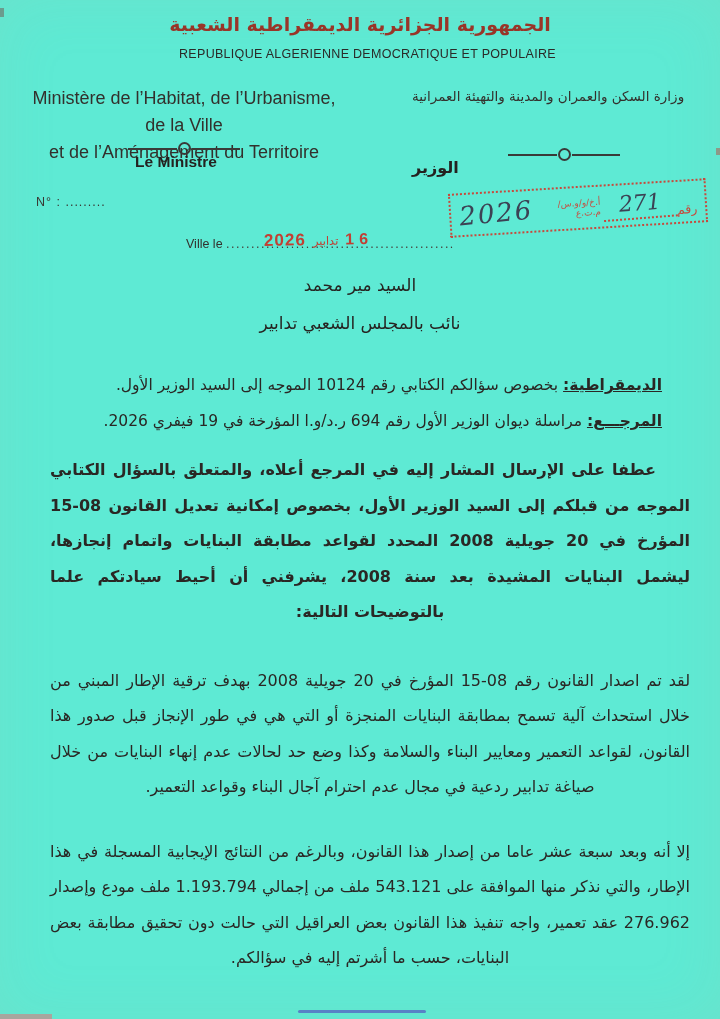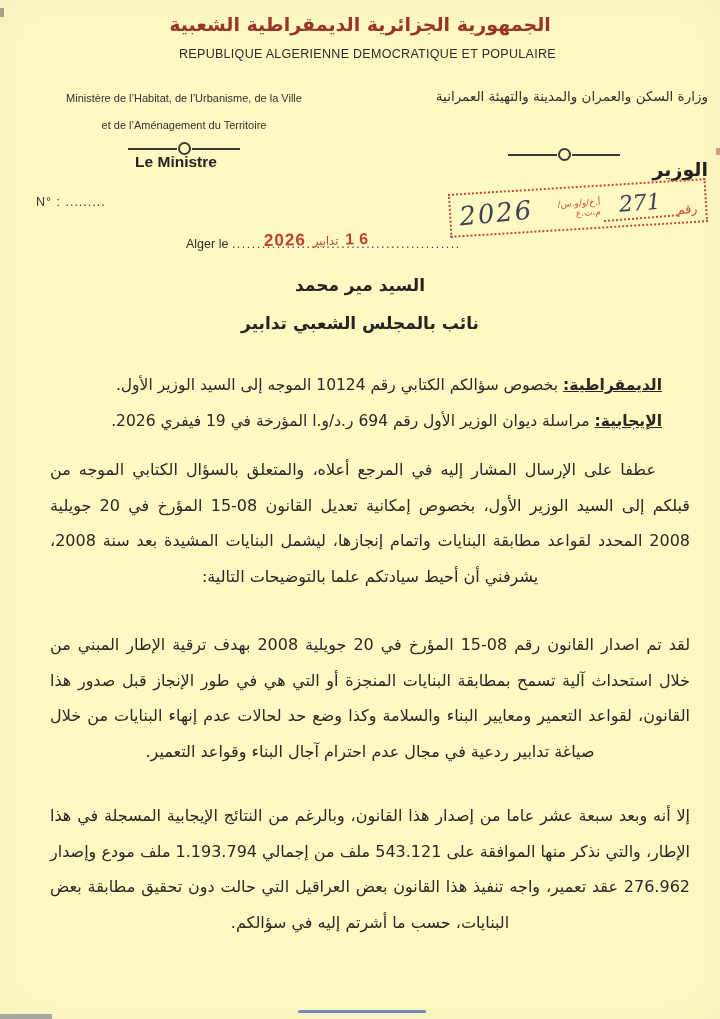--- a/index.html
+++ b/index.html
@@ -2,21 +2,21 @@
 <html lang="ar"><head>
 <meta charset="utf-8">
 <style>
   html,body { margin:0; padding:0; }
   body { background:#e8e6dc; font-family:"DejaVu Sans", sans-serif; }
 
   .page {
     position:relative;
     width:720px; height:1019px;
     margin:0 auto;
-    background:#fef9c3;
+    background:#5eead4;
     color:#2F2C28;
     overflow:hidden;
     box-shadow: inset 0 0 60px rgba(190,180,150,0.12);
   }
 
   .latin { font-family:"Liberation Sans", sans-serif; }
   .arabic { font-family:"DejaVu Sans", sans-serif; }
 
   
   .title-ar {
@@ -26,43 +26,43 @@
   }
   .title-fr {
     position:absolute; top:47px; left:15px; right:0;
     text-align:center; font-size:12.5px; letter-spacing:.3px;
     color:#2b2a28; font-weight:500;
   }
 
   
   .ministry-fr {
     position:absolute; top:85px; left:28px; width:312px;
-    text-align:center; font-size:11px; color:#33302c; line-height:27px;
+    text-align:center; font-size:18px; color:#33302c; line-height:27px;
   }
   .ministry-ar {
     position:absolute; top:88px; right:12px; width:296px;
-    text-align:right; font-size:13.5px; direction:rtl; color:#33302c;
+    text-align:left; font-size:13.5px; direction:rtl; color:#33302c;
   }
 
   .divider { position:absolute; display:flex; align-items:center; }
   .divider .dl { height:2px; background:#3a3a38; flex:1; }
   .divider .dc {
     width:9px; height:9px; border:2px solid #3a3a38; border-radius:50%;
     background:transparent; margin:0 1px; flex:0 0 auto;
   }
   .divider-left  { left:128px; top:142px; width:112px; }
   .divider-right { left:508px; top:148px; width:112px; }
 
   .minister-fr {
     position:absolute; top:153px; left:20px; width:312px;
     text-align:center; font-size:15.5px; font-weight:bold; color:#242220;
   }
   .minister-ar {
     position:absolute; top:158px; right:12px; width:296px;
-    text-align:right; font-size:19px; font-weight:bold; direction:rtl; color:#242220;
+    text-align:left; font-size:16px; font-weight:bold; direction:rtl; color:#242220;
   }
 
   .num-line {
     position:absolute; top:195px; left:36px;
     font-size:12.5px; color:#3a3733; letter-spacing:1px;
   }
 
   
   .stamp-box {
     position:absolute; left:449px; top:186px; width:258px; height:44px;
@@ -91,40 +91,40 @@
     display:flex; align-items:baseline; gap:7px;
     color:#C23F33; white-space:nowrap; transform:rotate(-1deg);
   }
   .date-year { font-size:17px; font-weight:bold; letter-spacing:1px; }
   .date-month { font-size:11.5px; direction:rtl; }
   .date-day { font-size:16px; font-weight:bold; letter-spacing:5px; }
 
   
   .addressee {
     position:absolute; top:266px; left:160px; width:400px;
-    text-align:center; direction:rtl; font-weight:bold;
+    text-align:center; direction:rtl; font-weight:normal;
     font-size:17px; line-height:38px; color:#262421;
   }
 
   
   .subj-block {
     position:absolute; top:367px; right:58px; left:50px;
     direction:rtl; text-align:right;
     font-size:15.5px; line-height:36px; color:#2a2724;
   }
   .subj-label { font-weight:bold; text-decoration:underline; }
 
   
   .body-block {
     position:absolute; top:452px; left:50px; right:30px;
     direction:rtl; font-size:16px; line-height:35.5px; color:#2a2724;
     text-align:justify; text-align-last:center;
   }
   .body-block p { margin:0; }
-  .p1 { text-indent:34px; }
+  .p1 { text-indent:34px;font-weight:bold; }
   .p2 { margin-top:33px !important; }
   .p3 { margin-top:29px !important; }
 
   
   .corner-gray { position:absolute; left:0; bottom:0; width:52px; height:5px; background:#A8A69E; }
   .blue-mark { position:absolute; left:298px; bottom:6px; width:128px; height:3px; background:#5671C4; border-radius:2px; opacity:.85; }
   .edge-speck-1 { position:absolute; left:0; top:8px; width:4px; height:9px; background:#6f6b63; opacity:.6; }
   .edge-speck-2 { position:absolute; right:0; top:148px; width:4px; height:7px; background:#b05a4d; opacity:.55; }
 </style>
 </head>
@@ -158,41 +158,41 @@
   <div class="num-line latin">N° : .........</div>
 
   <div class="stamp-box">
     <span class="hand stamp-year">2026</span>
     <span class="stamp-code arabic">أ.خ/و/و.س/م.ت.ع</span>
     <span class="hand stamp-num">271</span>
     <span class="stamp-label arabic">رقم</span>
   </div>
 
   <div class="alger-line latin">
-    <span>Alger le</span>
+    <span>Ville le</span>
     <span class="alger-dots">..............................................</span>
     <span class="date-stamp">
       <span class="date-year">2026</span>
       <span class="date-month arabic">تدابير</span>
       <span class="date-day">16</span>
     </span>
   </div>
 
   <div class="addressee arabic">
     <div>السيد مير محمد</div>
     <div>نائب بالمجلس الشعبي تدابير</div>
   </div>
 
   <div class="subj-block arabic">
     <div>
       <span class="subj-label">الديمقراطية:</span>
       <span>بخصوص سؤالكم الكتابي رقم 10124 الموجه إلى السيد الوزير الأول.</span>
     </div>
     <div>
-      <span class="subj-label">الإيجابية:</span>
+      <span class="subj-label">المرجـــع:</span>
       <span>مراسلة ديوان الوزير الأول رقم 694 ر.د/و.ا المؤرخة في 19 فيفري 2026.</span>
     </div>
   </div>
 
   <div class="body-block arabic">
     <p class="p1">عطفا على الإرسال المشار إليه في المرجع أعلاه، والمتعلق بالسؤال الكتابي الموجه من قبلكم إلى السيد الوزير الأول، بخصوص إمكانية تعديل القانون 08-15 المؤرخ في 20 جويلية 2008 المحدد لقواعد مطابقة البنايات واتمام إنجازها، ليشمل البنايات المشيدة بعد سنة 2008، يشرفني أن أحيط سيادتكم علما بالتوضيحات التالية:</p>
     <p class="p2">لقد تم اصدار القانون رقم 08-15 المؤرخ في 20 جويلية 2008 بهدف ترقية الإطار المبني من خلال استحداث آلية تسمح بمطابقة البنايات المنجزة أو التي هي في طور الإنجاز قبل صدور هذا القانون، لقواعد التعمير ومعايير البناء والسلامة وكذا وضع حد لحالات عدم إنهاء البنايات من خلال صياغة تدابير ردعية في مجال عدم احترام آجال البناء وقواعد التعمير.</p>
     <p class="p3">إلا أنه وبعد سبعة عشر عاما من إصدار هذا القانون، وبالرغم من النتائج الإيجابية المسجلة في هذا الإطار، والتي نذكر منها الموافقة على 543.121 ملف من إجمالي 1.193.794 ملف مودع وإصدار 276.962 عقد تعمير، واجه تنفيذ هذا القانون بعض العراقيل التي حالت دون تحقيق مطابقة بعض البنايات، حسب ما أشرتم إليه في سؤالكم.</p>
   </div>
 

